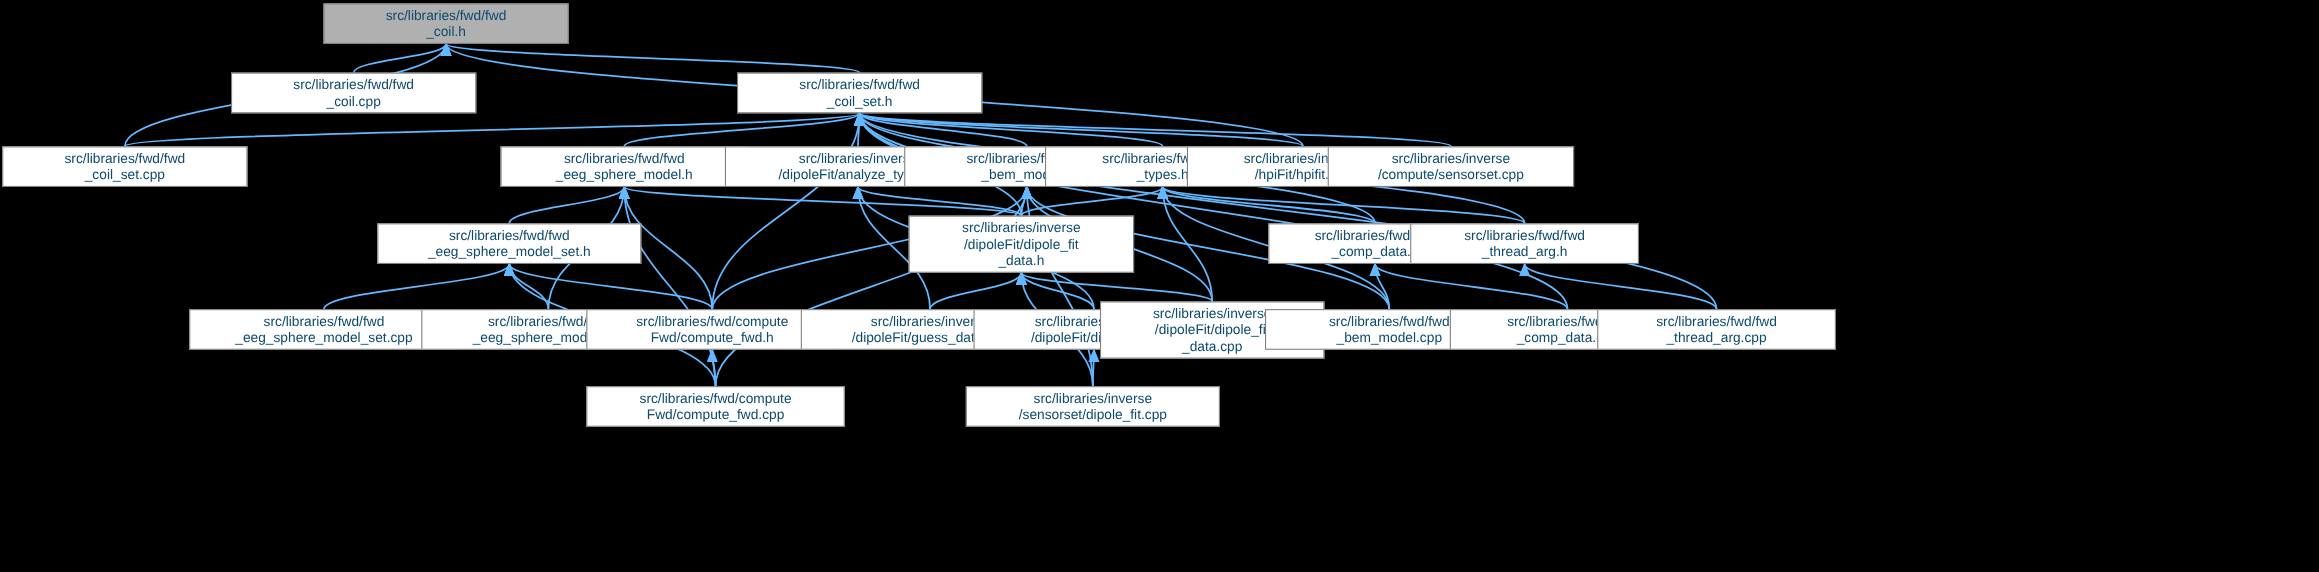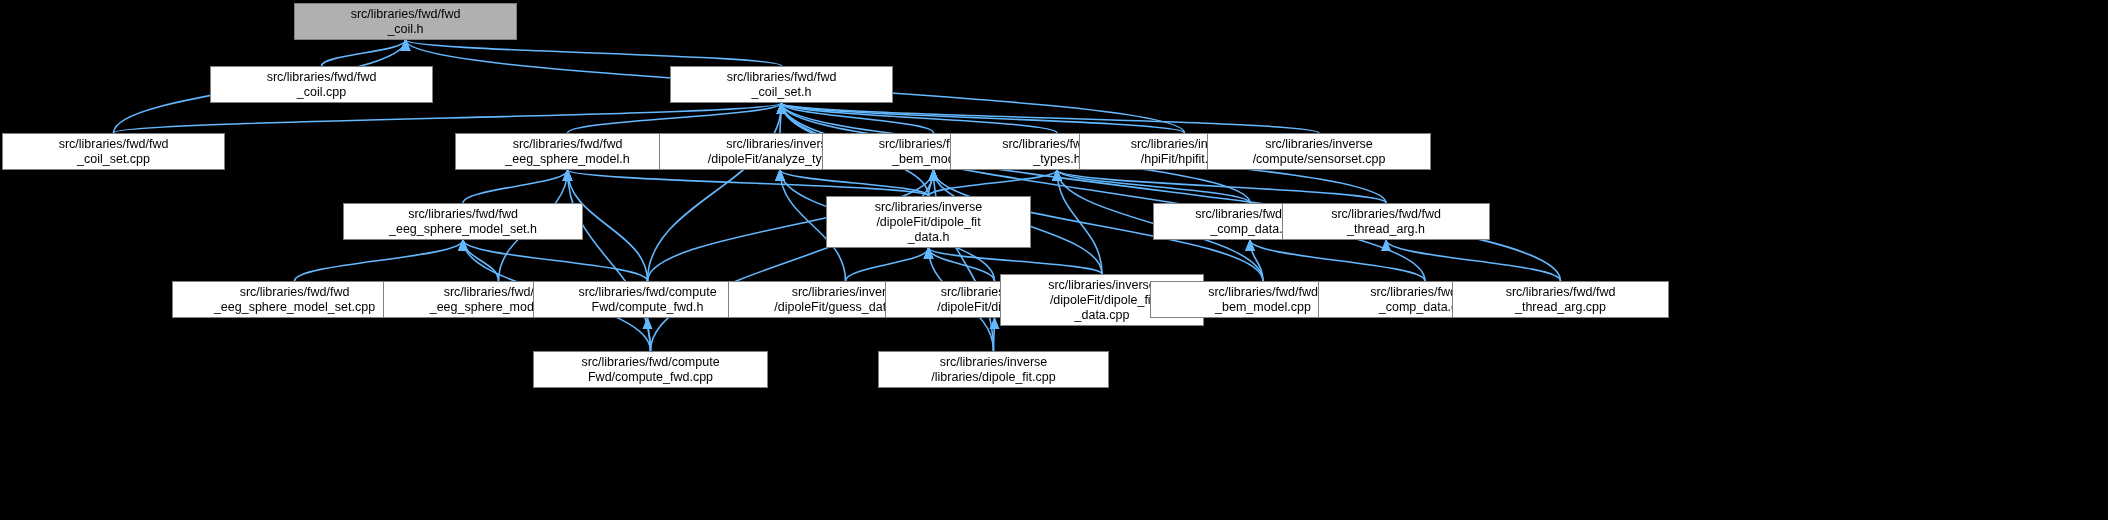--- a/index.html
+++ b/index.html
@@ -9,21 +9,21 @@
     background:#000;
     font-family:"Liberation Sans", sans-serif;
     overflow:hidden;
   }
   #edges{position:absolute;left:0;top:0;width:2108px;height:520px;}
   .node{
     position:absolute;
     box-sizing:border-box;
     border:1px solid #808080;
     background:#ffffff;
-    color:#000000;
+    color:#0c4a6e;
     font-size:12.5px;
     line-height:15px;
     text-align:center;
     display:flex;
     flex-direction:column;
     align-items:center;
     justify-content:center;
     white-space:pre-line;
     padding:1px 2px;
   }
@@ -110,15 +110,15 @@
       <div class="node" style="left: 172px; top: 281px; width: 245px; height: 37px;"><span>src/libraries/fwd/fwd</span><span>_eeg_sphere_model_set.cpp</span></div>
       <div class="node" style="left: 383px; top: 281px; width: 231px; height: 37px;"><span>src/libraries/fwd/fwd</span><span>_eeg_sphere_model.cpp</span></div>
       <div class="node" style="left: 533px; top: 281px; width: 229px; height: 37px;"><span>src/libraries/fwd/compute</span><span>Fwd/compute_fwd.h</span></div>
       <div class="node" style="left: 728px; top: 281px; width: 235px; height: 37px;"><span>src/libraries/inverse</span><span>/dipoleFit/guess_data.cpp</span></div>
       <div class="node" style="left: 885px; top: 281px; width: 219px; height: 37px;"><span>src/libraries/inverse</span><span>/dipoleFit/dipole_fit.h</span></div>
       <div class="node" style="left: 1000px; top: 274px; width: 204px; height: 52px;"><span>src/libraries/inverse</span><span>/dipoleFit/dipole_fit</span><span>_data.cpp</span></div>
       <div class="node" style="left: 1150px; top: 281px; width: 226px; height: 37px;"><span>src/libraries/fwd/fwd</span><span>_bem_model.cpp</span></div>
       <div class="node" style="left: 1318px; top: 281px; width: 214px; height: 37px;"><span>src/libraries/fwd/fwd</span><span>_comp_data.cpp</span></div>
       <div class="node" style="left: 1452px; top: 281px; width: 217px; height: 37px;"><span>src/libraries/fwd/fwd</span><span>_thread_arg.cpp</span></div>
       <div class="node" style="left: 533px; top: 351px; width: 235px; height: 37px;"><span>src/libraries/fwd/compute</span><span>Fwd/compute_fwd.cpp</span></div>
-      <div class="node" style="left: 878px; top: 351px; width: 231px; height: 37px;"><span>src/libraries/inverse</span><span>/libraries/dipole_fit.cpp</span></div>
+      <div class="node" style="left: 878px; top: 351px; width: 231px; height: 37px;"><span>src/libraries/inverse</span><span>/sensorset/dipole_fit.cpp</span></div>
     </div>
 </div>
 
 </body></html>

